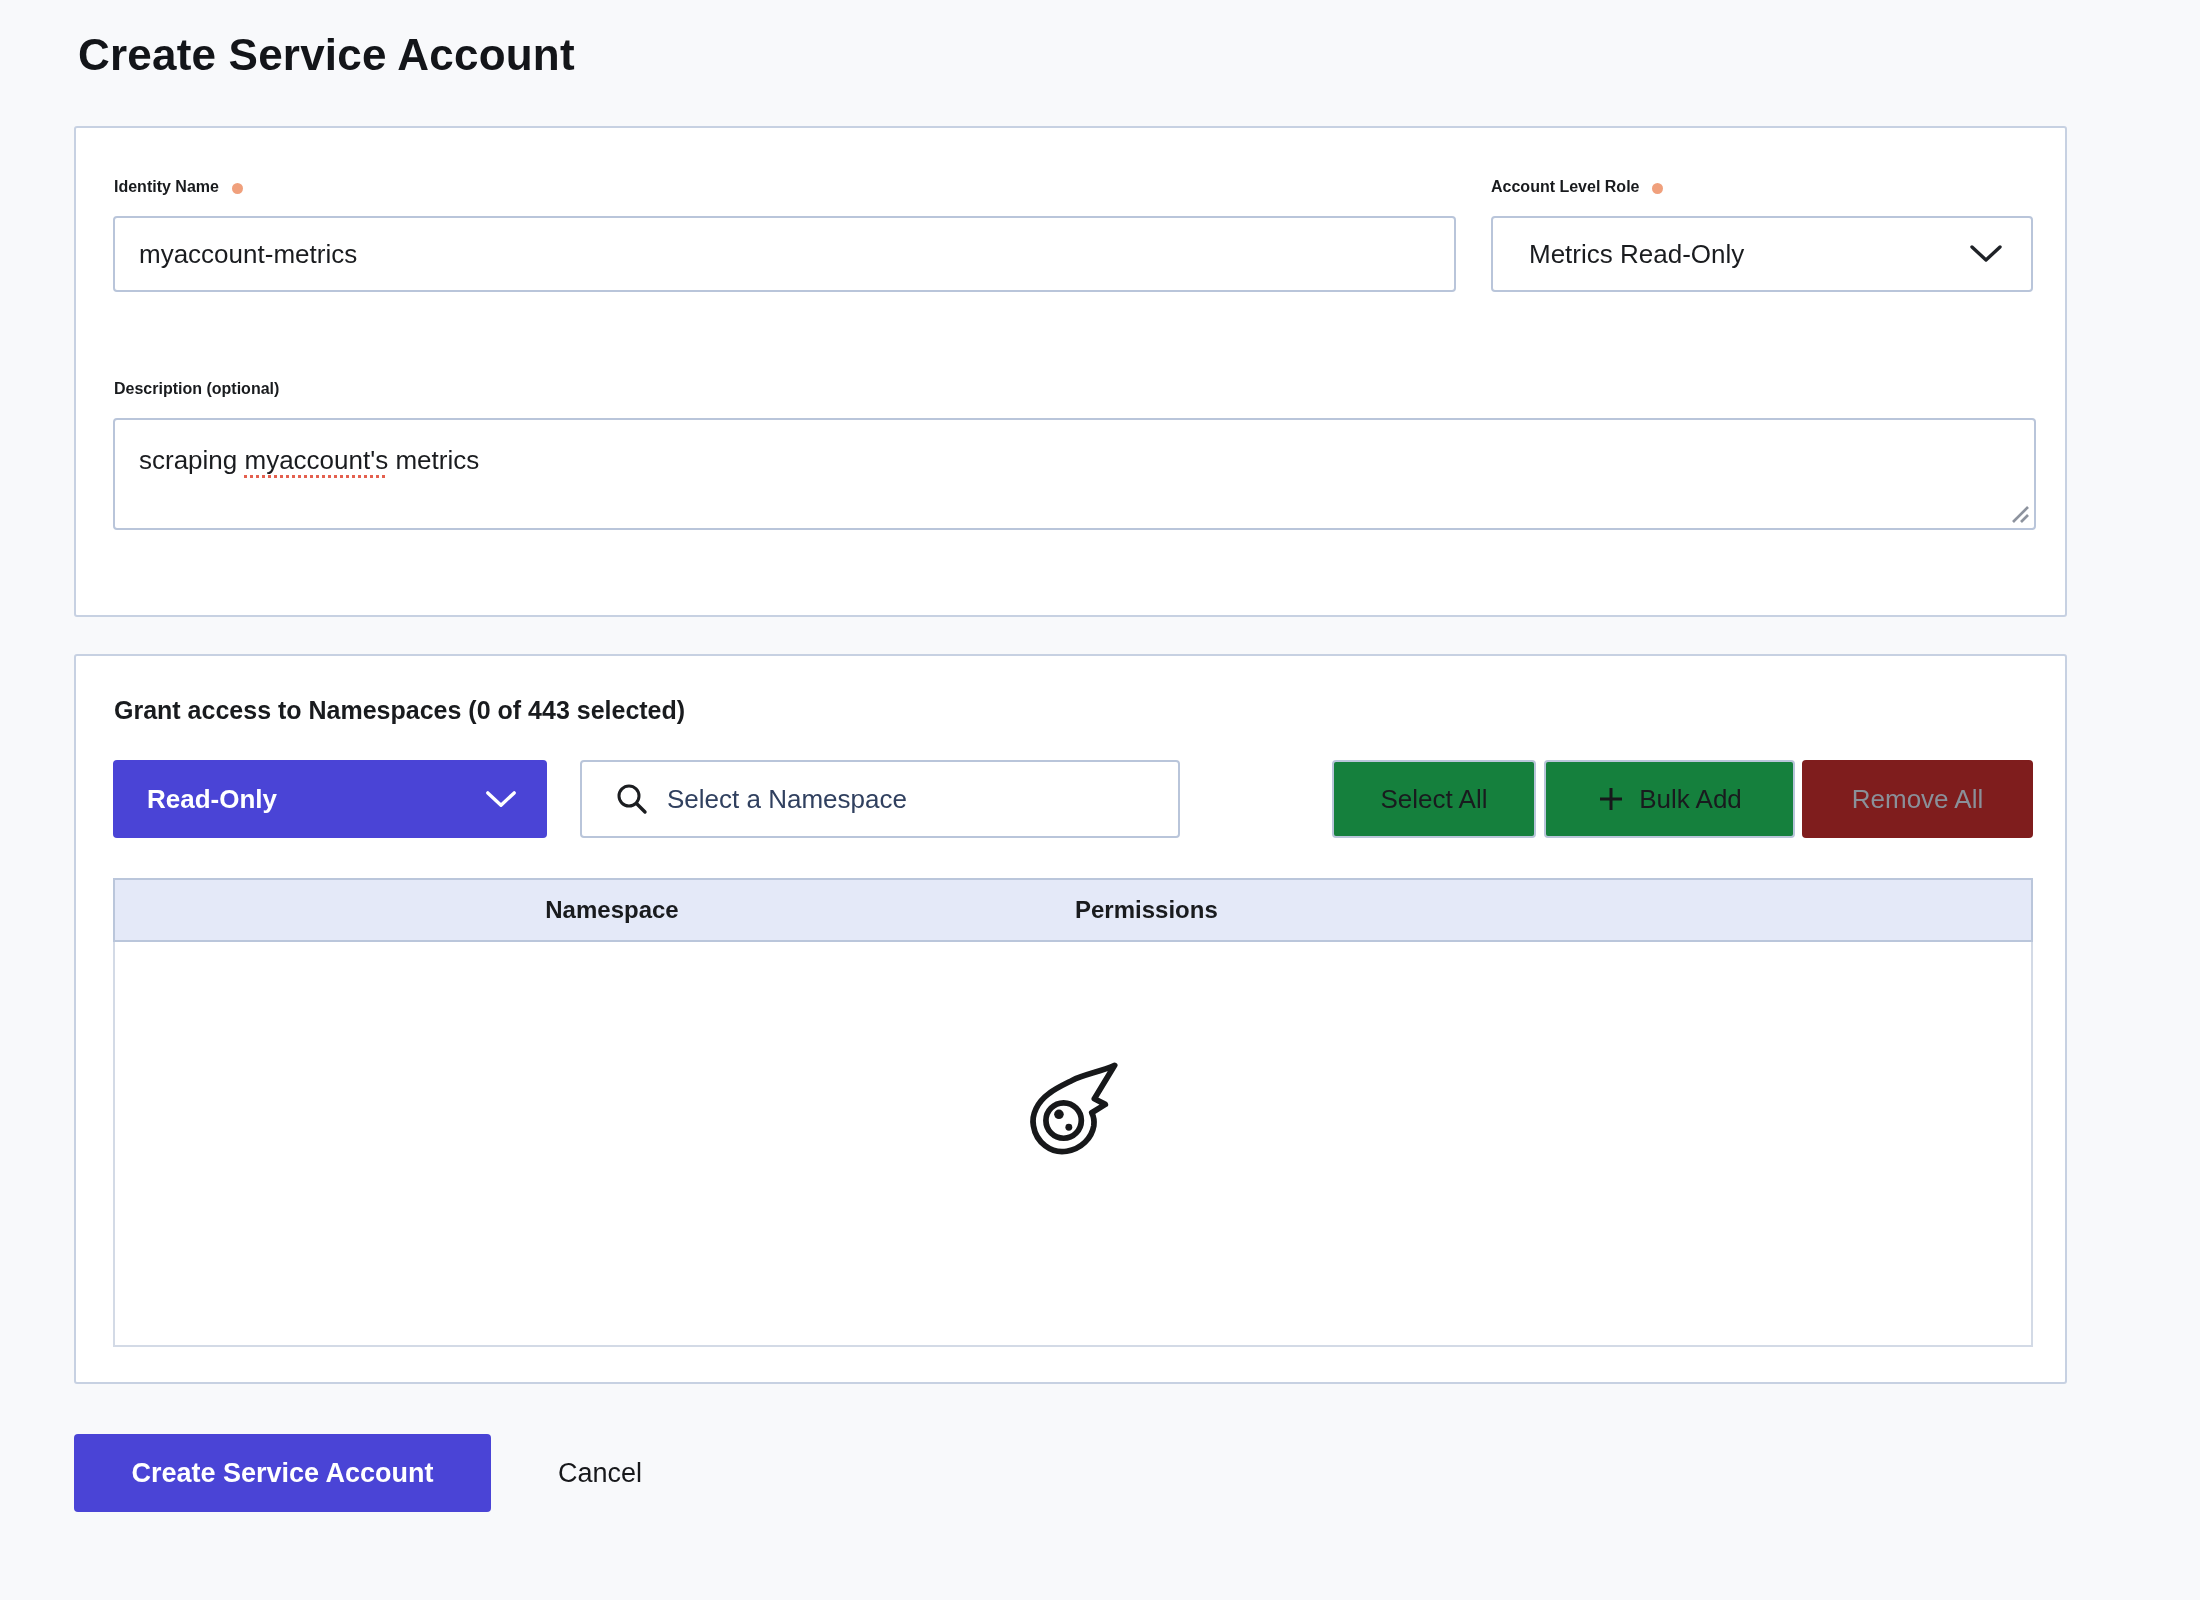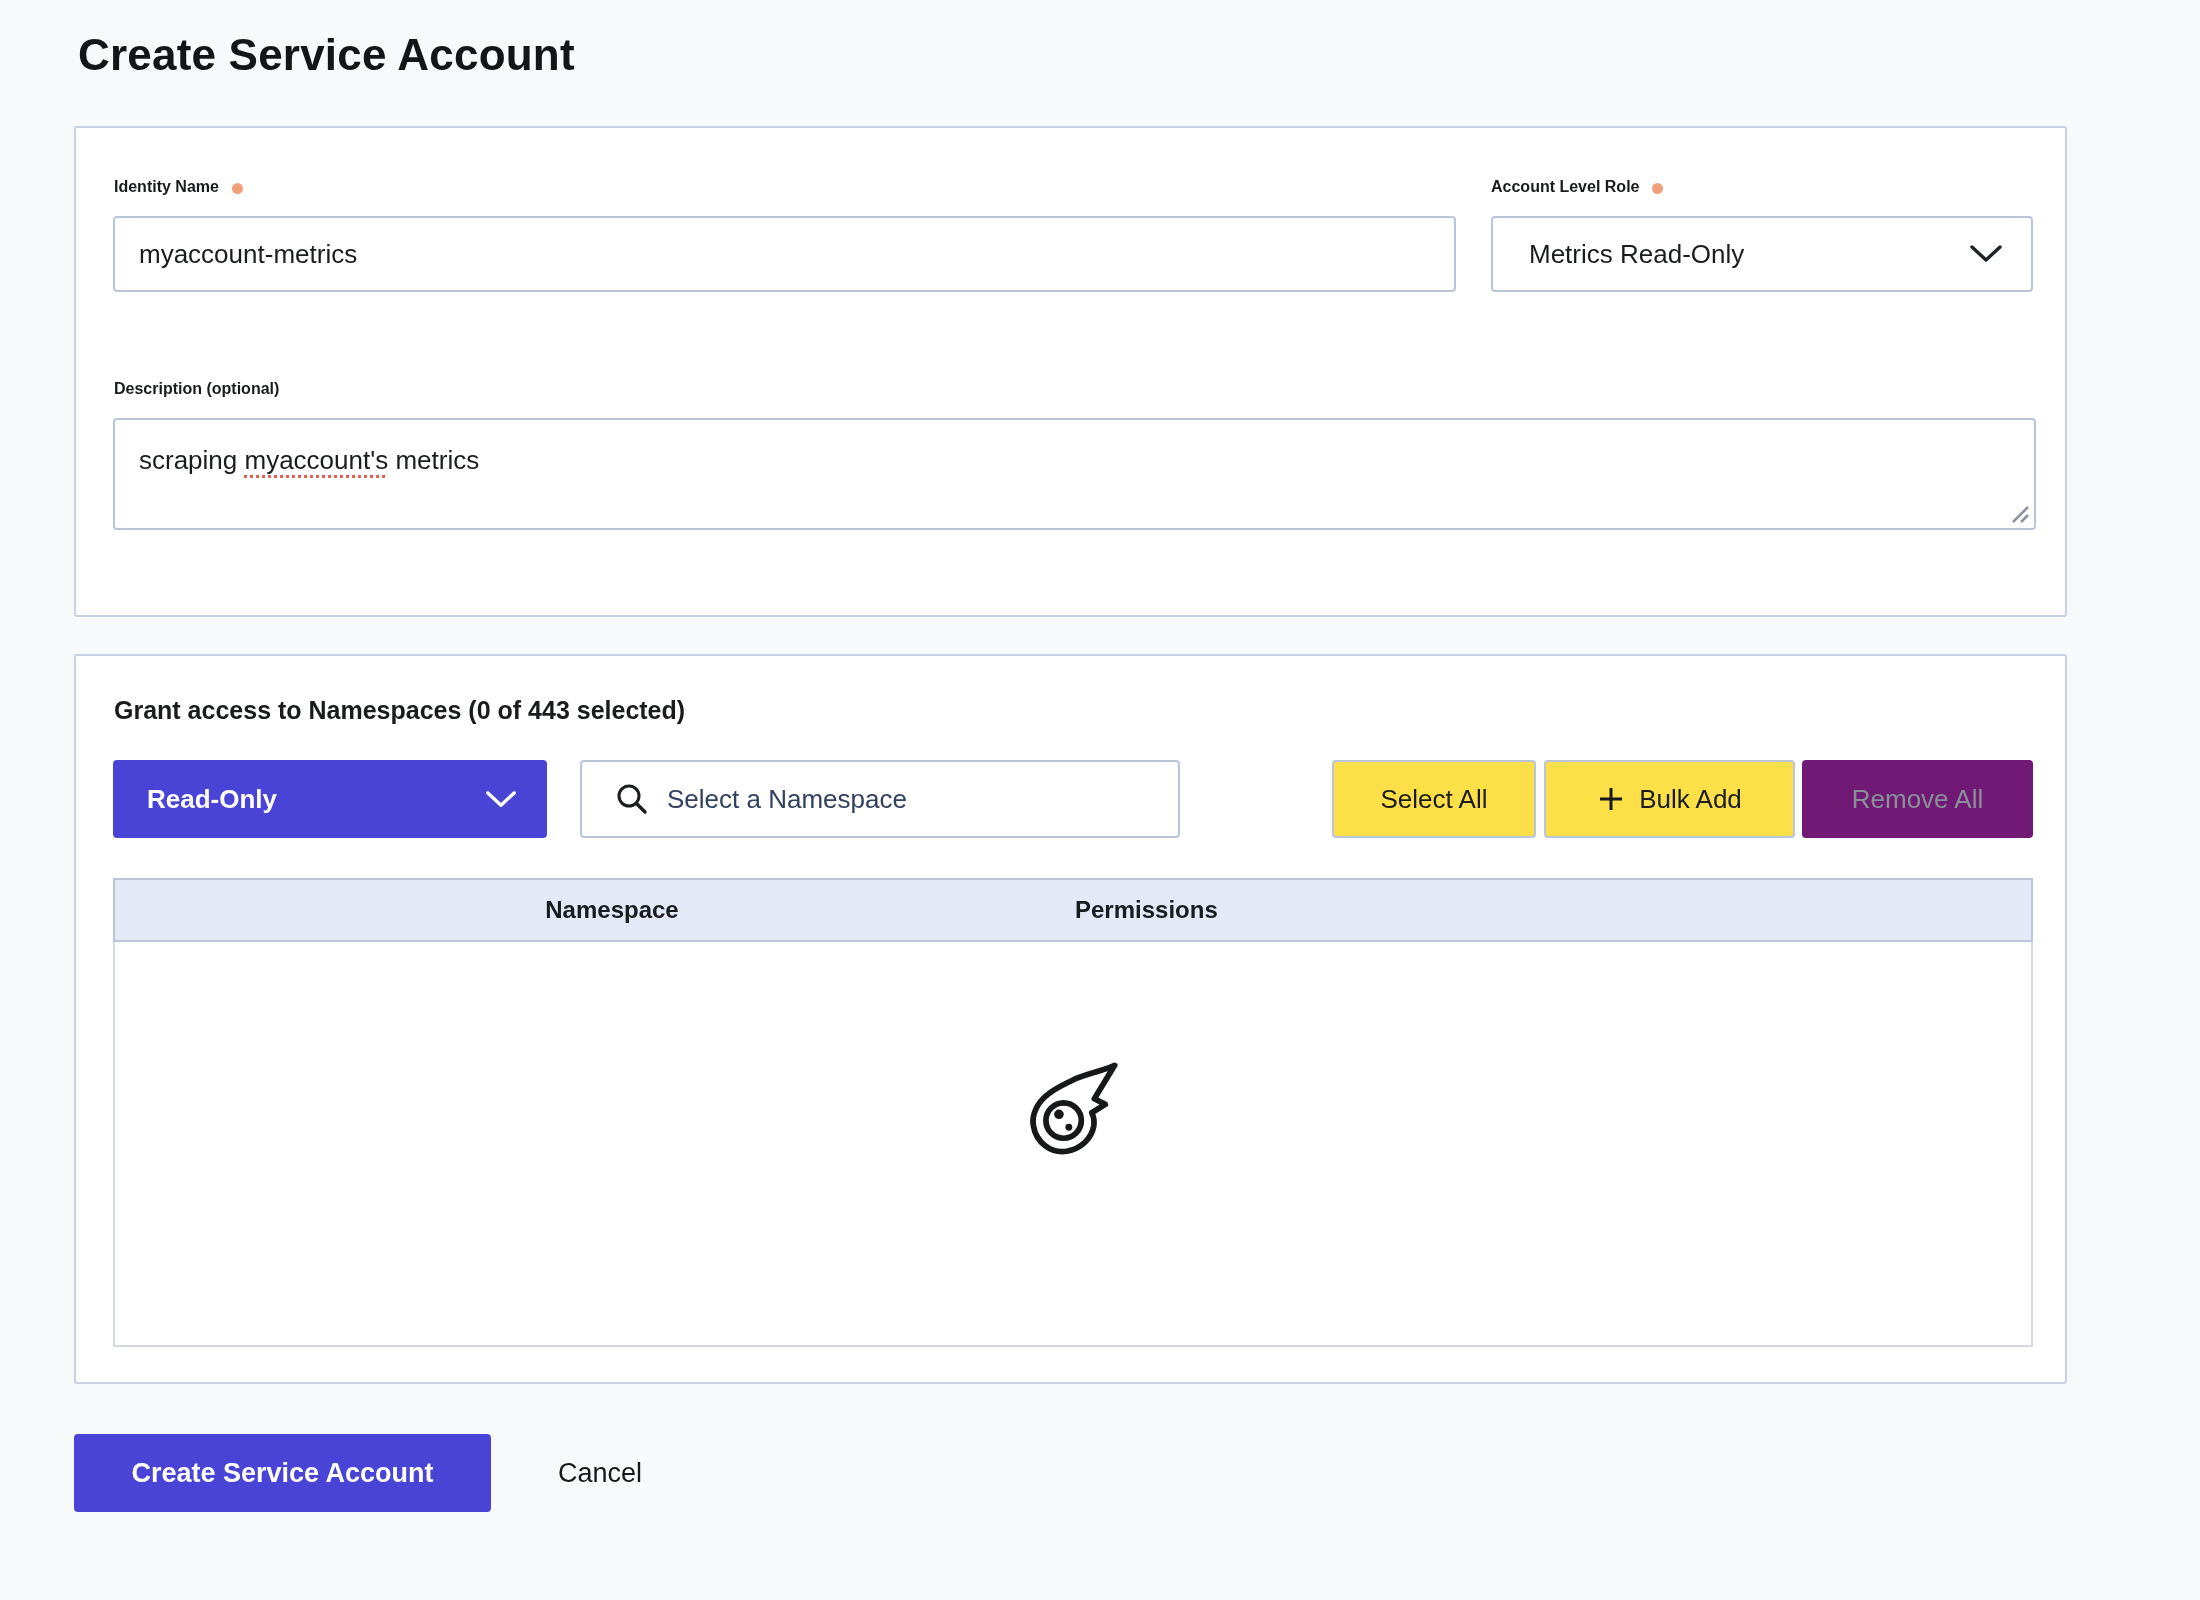--- a/index.html
+++ b/index.html
@@ -73,26 +73,26 @@
     background: #fff; border: 2px solid #B9C5DA;
     justify-content: flex-start; padding: 0 20px 0 26px; gap: 18px;
     cursor: text;
   }
   .search-wrap input {
     border: none; outline: none; flex: 1; font-size: 26px;
     font-family: "Liberation Sans", sans-serif; color: #1A1C1F; background: transparent;
   }
   .search-wrap input::placeholder { color: #30405F; opacity: 1; }
   .btn-plain {
-    background: #fde047; border: 2px solid #B9C5DA; color: #191B1E;
+    background: #15803d; border: 2px solid #B9C5DA; color: #191B1E;
     gap: 14px;
     align-items: center;
   }
   .btn-disabled {
-    background: #701a75; color: #8A9099; border: none; cursor: default; justify-content: center;
+    background: #7f1d1d; color: #8A9099; border: none; cursor: default; justify-content: center;
   }
 
   .ns-table { position: absolute; left: 37px; top: 222px; width: 1920px; }
   .ns-table-header {
     display: flex; height: 64px; align-items: center;
     background: #E4E9F8; border: 2px solid #BAC6DB;
     font-size: 24px; font-weight: 700; color: #191B1E;
   }
   .ns-col-namespace { width: 50%; padding-left: 36px; text-align: center; }
   .ns-col-permissions { width: 50%; padding-left: 2px; }

